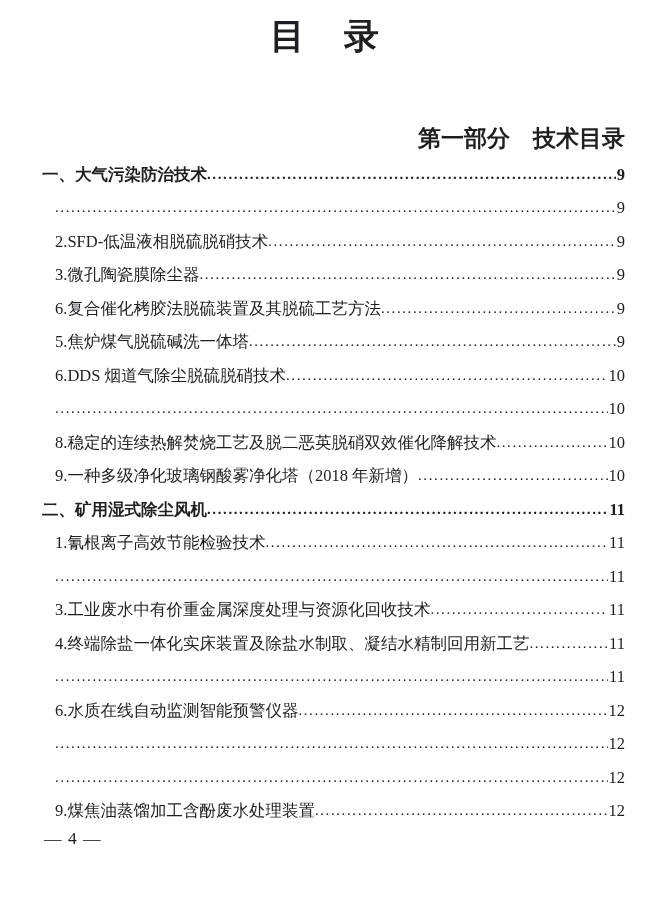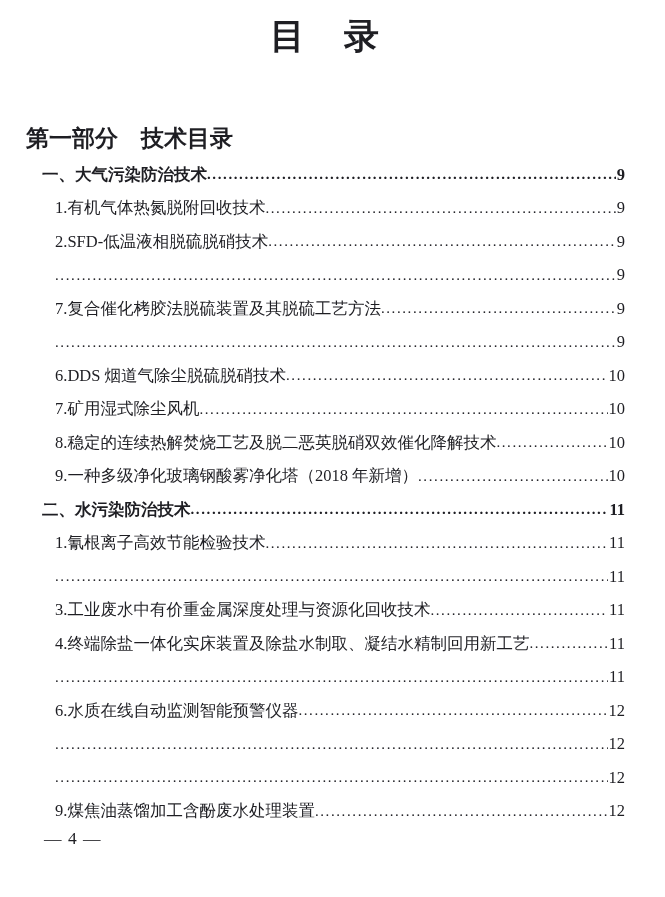--- a/index.html
+++ b/index.html
@@ -22,25 +22,26 @@
     letter-spacing: 2px;
     line-height: 1.2;
     font-family: "Liberation Serif", "DejaVu Serif", serif;
   }
   .part-heading {
     margin-top: 66px;
     font-size: 23px;
     font-weight: bold;
     font-family: "Liberation Sans", "DejaVu Sans", sans-serif;
     line-height: 1.3;
+    text-align: right;
   }
   .toc { margin-top: 4px; }
   .row {
     display: flex;
-    align-items: center;
+    align-items: flex-end;
     height: 33.5px;
     line-height: 33.5px;
     font-size: 16.5px;
   }
   .row .lbl { white-space: nowrap; }
   .row .leader {
     flex: 1;
     overflow: hidden;
     white-space: nowrap;
     min-width: 0;
@@ -77,64 +78,64 @@
   <div class="part-heading">第一部分　技术目录</div>
 
   <div class="toc">
 
     <div class="row section">
       <span class="lbl">一、大气污染防治技术</span>
         <span class="leader"></span>
         <span class="pg">9</span>
     </div>
     <div class="row item">
-      <span class="lbl">1.有机气体热氮脱附回收技术</span>
         <span class="leader"></span>
         <span class="pg">9</span>
     </div>
     <div class="row item">
       <span class="lbl">2.SFD-低温液相脱硫脱硝技术</span>
         <span class="leader"></span>
         <span class="pg">9</span>
     </div>
     <div class="row item">
+      <span class="lbl">3.微孔陶瓷膜除尘器</span>
         <span class="leader"></span>
         <span class="pg">9</span>
     </div>
     <div class="row item">
-      <span class="lbl">7.复合催化栲胶法脱硫装置及其脱硫工艺方法</span>
+      <span class="lbl">6.复合催化栲胶法脱硫装置及其脱硫工艺方法</span>
         <span class="leader"></span>
         <span class="pg">9</span>
     </div>
     <div class="row item">
+      <span class="lbl">5.焦炉煤气脱硫碱洗一体塔</span>
         <span class="leader"></span>
         <span class="pg">9</span>
     </div>
     <div class="row item">
       <span class="lbl">6.DDS 烟道气除尘脱硫脱硝技术</span>
         <span class="leader"></span>
         <span class="pg">10</span>
     </div>
     <div class="row item">
-      <span class="lbl">7.矿用湿式除尘风机</span>
         <span class="leader"></span>
         <span class="pg">10</span>
     </div>
     <div class="row item">
       <span class="lbl">8.稳定的连续热解焚烧工艺及脱二恶英脱硝双效催化降解技术</span>
         <span class="leader"></span>
         <span class="pg">10</span>
     </div>
     <div class="row item">
       <span class="lbl">9.一种多级净化玻璃钢酸雾净化塔（2018 年新增）</span>
         <span class="leader"></span>
         <span class="pg">10</span>
     </div>
     <div class="row section">
-      <span class="lbl">二、水污染防治技术</span>
+      <span class="lbl">二、矿用湿式除尘风机</span>
         <span class="leader"></span>
         <span class="pg">11</span>
     </div>
     <div class="row item">
       <span class="lbl">1.氰根离子高效节能检验技术</span>
         <span class="leader"></span>
         <span class="pg">11</span>
     </div>
     <div class="row item">
         <span class="leader"></span>

